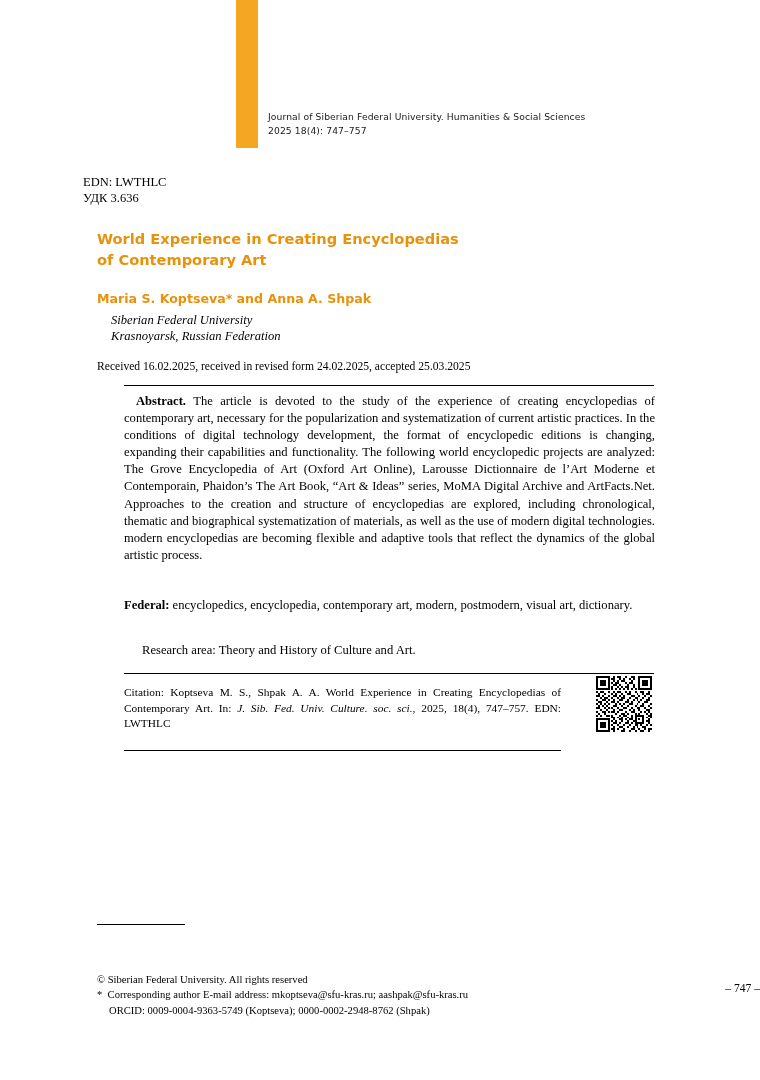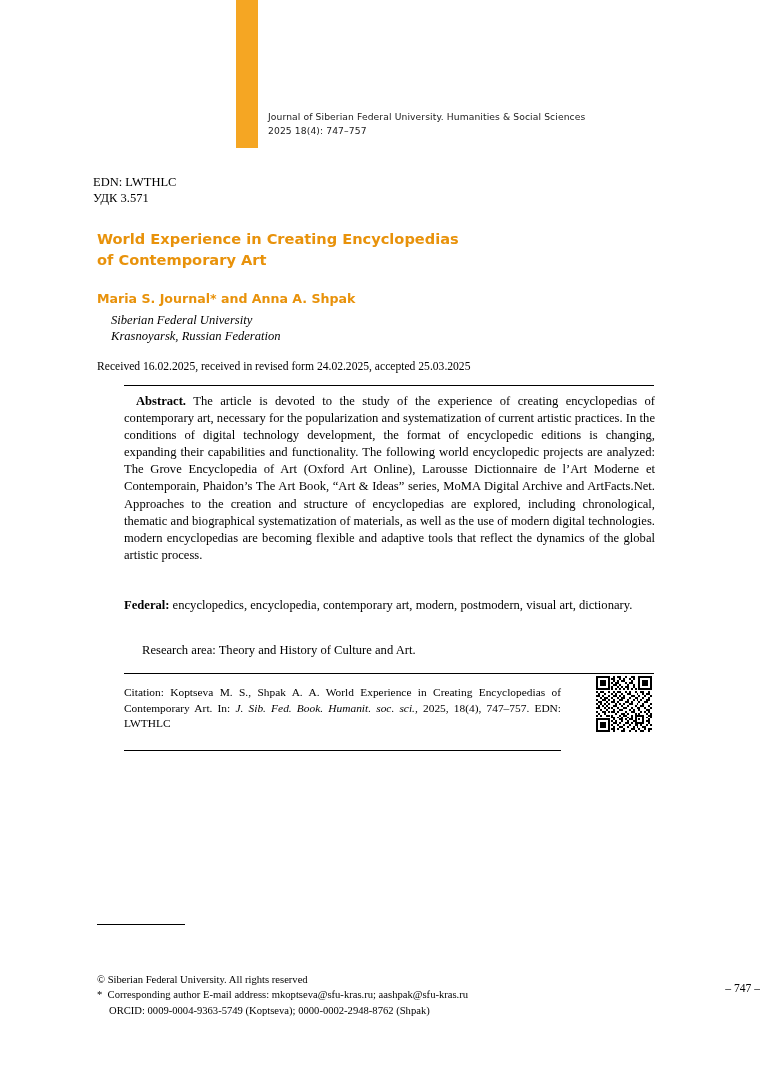--- a/index.html
+++ b/index.html
@@ -39,21 +39,21 @@
     font-family: "DejaVu Sans", sans-serif;
     font-size: 9.2px;
     line-height: 14px;
     color: #1a1a1a;
     letter-spacing: 0.1px;
   }
 
   
   .ids {
     position: absolute;
-    left: 93px;
+    left: 83px;
     top: 175px;
     font-family: "Liberation Serif", serif;
     font-size: 12.5px;
     line-height: 15.5px;
     color: #000;
   }
 
   
   .title {
     position: absolute;
@@ -212,29 +212,29 @@
 
   <div class="header-bar"></div>
 
   <div class="journal-head">
     <div>Journal of Siberian Federal University.  Humanities &amp; Social Sciences</div>
     <div>2025 18(4): 747–757</div>
   </div>
 
   <div class="ids">
     <div>EDN: LWTHLC</div>
-    <div>УДК 3.571</div>
+    <div>УДК 3.636</div>
   </div>
 
   <div class="title">
     <div>World Experience in Creating Encyclopedias</div>
     <div>of Contemporary Art</div>
   </div>
 
-  <div class="authors">Maria S. Journal* and Anna A. Shpak</div>
+  <div class="authors">Maria S. Koptseva* and Anna A. Shpak</div>
 
   <div class="affiliation">
     <div>Siberian Federal University</div>
     <div>Krasnoyarsk, Russian Federation</div>
   </div>
 
   <div class="dates">Received 16.02.2025, received in revised form 24.02.2025, accepted 25.03.2025</div>
 
   <div class="rule rule-top"></div>
 
@@ -244,21 +244,21 @@
 
   <div class="keywords">
     <b>Federal:</b><span> encyclopedics, encyclopedia, contemporary art, modern, postmodern, visual art, dictionary.</span>
   </div>
 
   <div class="research-area">Research area: Theory and History of Culture and Art.</div>
 
   <div class="rule rule-bot"></div>
 
   <div class="citation">
-    <span>Citation: Koptseva M. S., Shpak A. A. World Experience in Creating Encyclopedias of Contemporary Art. In: </span><i>J. Sib. Fed. Book. Humanit. soc. sci.</i><span>, 2025, 18(4), 747–757. EDN: LWTHLC</span>
+    <span>Citation: Koptseva M. S., Shpak A. A. World Experience in Creating Encyclopedias of Contemporary Art. In: </span><i>J. Sib. Fed. Univ. Culture. soc. sci.</i><span>, 2025, 18(4), 747–757. EDN: LWTHLC</span>
   </div>
 
   <div class="rule rule-cit"></div>
 
   <div class="qr">
     <svg width="56" height="56" viewBox="0 0 29 29" shape-rendering="crispEdges">
       <rect width="29" height="29" fill="#ffffff"></rect>
       <g fill="#000000">
 
         <rect x="0" y="0" width="7" height="1"></rect>

